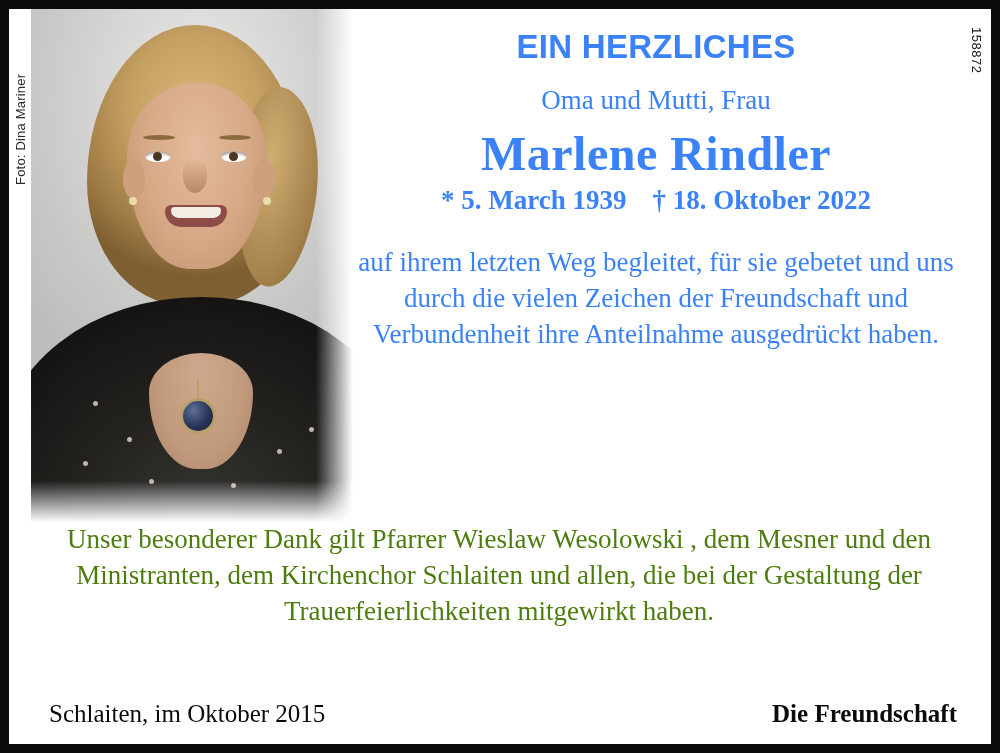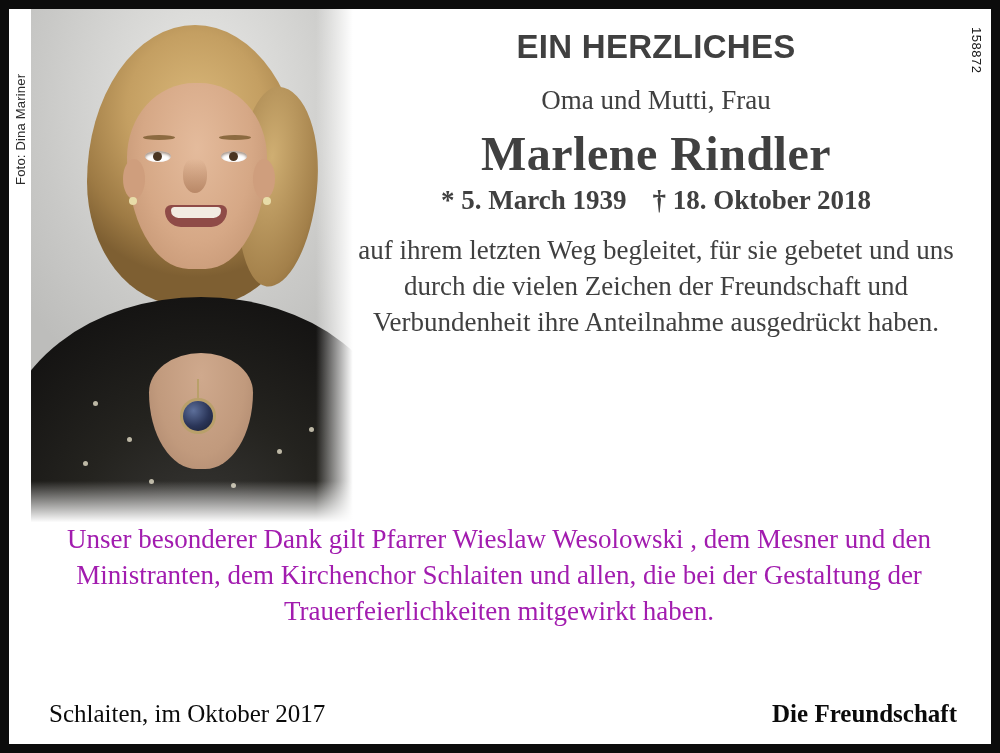--- a/index.html
+++ b/index.html
@@ -237,21 +237,21 @@
     letter-spacing: .5px;
   }
 
   
   .text-col {
     position: absolute;
     left: 347px;
     top: 18px;
     width: 600px;
     text-align: center;
-    color: #404040;
+    color: #3b82f6;
   }
   .headline {
     font-family: "Liberation Sans", sans-serif;
     font-weight: bold;
     font-size: 33px;
     line-height: 1.22;
     letter-spacing: .3px;
   }
   .lead {
     margin-top: 16px;
@@ -268,35 +268,35 @@
   .dates {
     margin-top: 4px;
     font-size: 27px;
     font-weight: bold;
   }
   .dates .sep {
     display: inline-block;
     width: 26px;
   }
   .body-upper {
-    margin-top: 16px;
+    margin-top: 28px;
     font-size: 27px;
     line-height: 1.34;
   }
 
   
   .body-lower {
     position: absolute;
     left: 28px;
     top: 512px;
     width: 924px;
     text-align: center;
     font-size: 27px;
     line-height: 1.34;
-    color: #a21caf;
+    color: #4d7c0f;
   }
 
   
   .footer {
     position: absolute;
     left: 40px;
     right: 34px;
     bottom: 16px;
     display: flex;
     justify-content: space-between;
@@ -358,26 +358,26 @@
 
     <div class="text-col">
       <div class="headline">
         <div>EIN HERZLICHES</div>
       </div>
       <div class="lead">
         <div>Oma und Mutti, Frau</div>
       </div>
       <div class="name">Marlene Rindler</div>
       <div class="dates">
-        <span>* 5. March 1939</span><span class="sep"></span><span>† 18. Oktober 2018</span>
+        <span>* 5. March 1939</span><span class="sep"></span><span>† 18. Oktober 2022</span>
       </div>
       <div class="body-upper">auf ihrem letzten Weg begleitet, für sie gebetet und uns durch die vielen Zeichen der Freundschaft und Verbundenheit ihre Anteilnahme ausgedrückt haben.</div>
     </div>
 
     <div class="body-lower">Unser besonderer Dank gilt Pfarrer Wieslaw Wesolowski , dem Mesner und den Ministranten, dem Kirchenchor Schlaiten und allen, die bei der Gestaltung der Trauerfeierlichkeiten mitgewirkt haben.</div>
 
     <div class="footer">
-      <div class="place">Schlaiten, im Oktober 2017</div>
+      <div class="place">Schlaiten, im Oktober 2015</div>
       <div class="family">Die Freundschaft</div>
     </div>
 
   </div>
 </div>
 
 </body></html>

